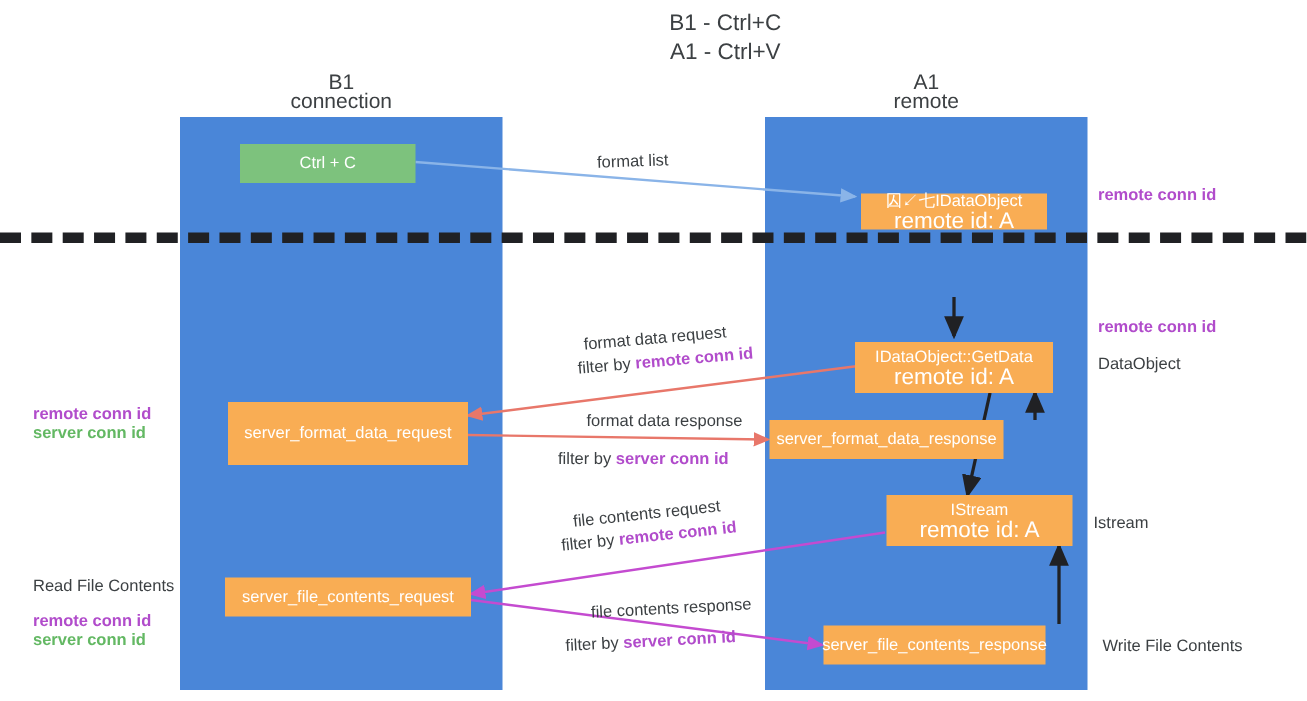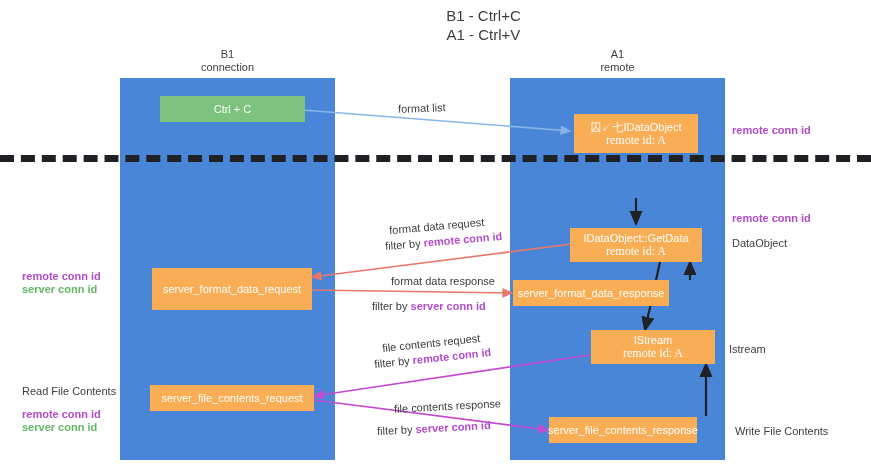--- a/index.html
+++ b/index.html
@@ -31,21 +31,21 @@
     line-height: 19px;
     color: #3c4043;
     white-space: pre-line;
     margin-left: 48px;
   }
 
   
   .lane-header {
     position: absolute;
     text-align: center;
-    font-size: 11px;
+    font-size: 14px;
     line-height: 13px;
     color: #3c4043;
     white-space: pre-line;
   }
   #hdr-b1 { left: 120px; top: 48px; width: 215px; }
   #hdr-a1 { left: 510px; top: 48px; width: 215px; }
 
   
   #divider {
     position: absolute;
@@ -62,21 +62,21 @@
     align-items: center;
     justify-content: center;
     text-align: center;
     color: #ffffff;
     font-size: 11px;
     line-height: 13px;
     padding: 2px 4px;
   }
   .node.green  { background: #7dc27d; }
   .node.orange { background: #f9ad54; }
-  .node .sub { font-size: 12px; line-height: 13px; font-family: Liberation Serif, serif; }
+  .node .sub { font-size: 15px; line-height: 13px; }
 
   
   .lbl {
     position: absolute;
     font-size: 11px;
     line-height: 14px;
     color: #3c4043;
     white-space: nowrap;
   }
   .lbl.bold-pink  { color: #b14ccb; font-weight: bold; }
@@ -136,25 +136,25 @@
 
     <line x1="590" y1="355" x2="314" y2="396" stroke="#c44bd0" stroke-width="1.6" marker-end="url(#ah-magenta)"></line>
 
     <line x1="314" y1="400" x2="548" y2="430" stroke="#c44bd0" stroke-width="1.6" marker-end="url(#ah-magenta)"></line>
 
     <line x1="706" y1="416" x2="706" y2="364" stroke="#202124" stroke-width="2.2" marker-end="url(#ah-black)"></line>
   </svg>
 
   <div id="divider"></div>
 
-  <div class="node green" style="left:160px; top:96px; width:145px; height:26px;">
+  <div class="node green" style="left:160px; top:96px; width:117px; height:26px;">
     <span>Ctrl + C</span>
   </div>
 
-  <div class="node orange" style="left:574px; top:114px; width:124px; height:39px;">
+  <div class="node orange" style="left:574px; top:129px; width:124px; height:24px;">
     <span>囚↙七IDataObject</span>
     <span class="sub">remote id: A</span>
   </div>
 
 
   <div class="node orange" style="left:570px; top:228px; width:132px; height:34px;">
     <span>IDataObject::GetData</span>
     <span class="sub">remote id: A</span>
   </div>
 

